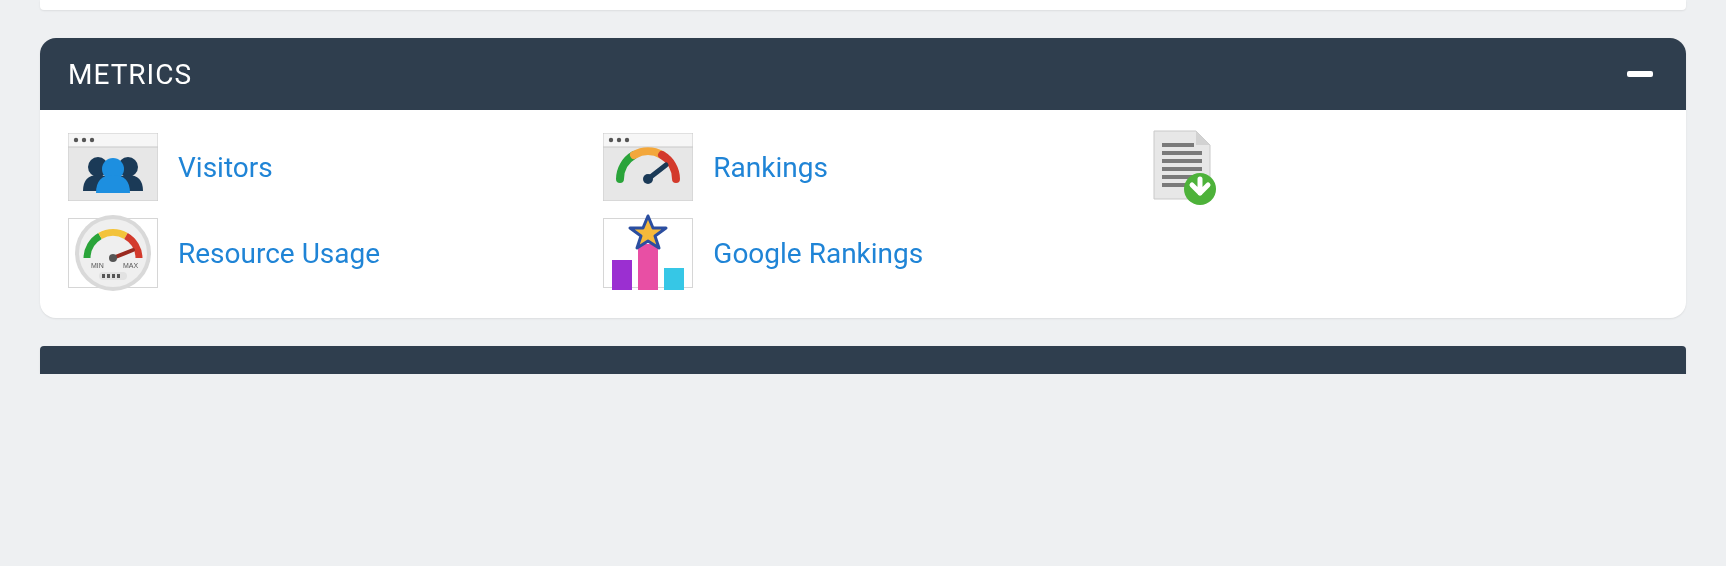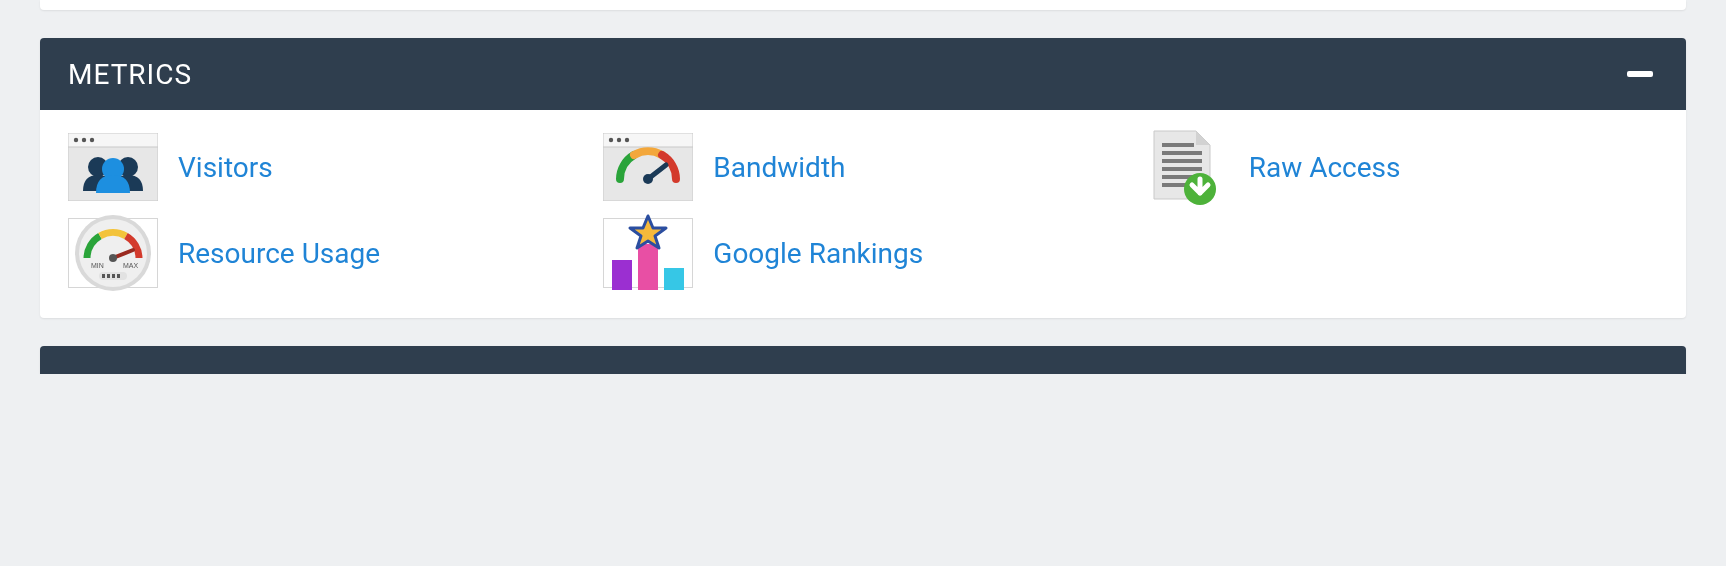--- a/index.html
+++ b/index.html
@@ -7,21 +7,21 @@
       background: #eef0f2;
       font-family: -apple-system, BlinkMacSystemFont, "Segoe UI", Roboto, "Helvetica Neue", Arial, sans-serif;
       padding: 0;
       width: 1726px;
     }
     .page {
       padding: 0 40px;
     }
     .panel {
       background: #fff;
-      border-radius: 4px;
+      border-radius: 16px;
       box-shadow: 0 1px 2px rgba(0,0,0,0.08);
       margin-bottom: 28px;
       overflow: hidden;
     }
     .panel-ghost-top {
       height: 10px;
       border-radius: 0 0 4px 4px;
     }
     .panel-ghost-bottom {
       height: 28px;
@@ -133,40 +133,39 @@
               <circle cx="24" cy="7" r="2.2" fill="#555"></circle>
             <g transform="translate(45,46)">
               <path d="M -28 0 A 28 28 0 0 1 -14 -24" fill="none" stroke="#2aa43a" stroke-width="8" stroke-linecap="round"></path>
               <path d="M -14 -24 A 28 28 0 0 1 14 -24" fill="none" stroke="#f3a73b" stroke-width="8" stroke-linecap="round"></path>
               <path d="M 14 -24 A 28 28 0 0 1 28 0" fill="none" stroke="#d33a2c" stroke-width="8" stroke-linecap="round"></path>
               <circle cx="0" cy="0" r="5" fill="#1b3a57"></circle>
               <line x1="0" y1="0" x2="18" y2="-14" stroke="#1b3a57" stroke-width="5" stroke-linecap="round"></line>
             </g>
           </svg>
         </div>
-        <div class="item-label">Bandwidth</div>
+        <div class="item-label">Rankings</div>
       </div>
 
       <div class="item">
         <div class="item-icon">
           <svg width="76" height="80" viewBox="0 0 76 80">
             <polygon points="8,4 50,4 64,18 64,72 8,72" fill="#e7e7e7" stroke="#c9c9c9"></polygon>
             <polygon points="50,4 64,18 50,18" fill="#d2d2d2"></polygon>
             <line x1="16" y1="18" x2="48" y2="18" stroke="#7a7a7a" stroke-width="4"></line>
             <line x1="16" y1="26" x2="56" y2="26" stroke="#7a7a7a" stroke-width="4"></line>
             <line x1="16" y1="34" x2="56" y2="34" stroke="#7a7a7a" stroke-width="4"></line>
             <line x1="16" y1="42" x2="56" y2="42" stroke="#7a7a7a" stroke-width="4"></line>
             <line x1="16" y1="50" x2="56" y2="50" stroke="#7a7a7a" stroke-width="4"></line>
             <line x1="16" y1="58" x2="44" y2="58" stroke="#7a7a7a" stroke-width="4"></line>
             <circle cx="54" cy="62" r="16" fill="#4db23a"></circle>
             <polygon points="54,52 54,64 46,56 54,52 62,56 54,64 46,56 62,56" fill="none"></polygon>
             <path d="M 54 52 L 54 66 M 46 58 L 54 66 L 62 58" fill="none" stroke="#ffffff" stroke-width="5" stroke-linecap="round" stroke-linejoin="round"></path>
           </svg>
         </div>
-        <div class="item-label">Raw Access</div>
       </div>
 
 
       <div class="item">
         <div class="item-icon bordered">
           <svg width="88" height="86" viewBox="0 0 88 86">
             <circle cx="44" cy="43" r="38" fill="#d9d9d9"></circle>
             <circle cx="44" cy="43" r="34" fill="#efefef"></circle>
             <g transform="translate(44,48)">
               <path d="M -26 0 A 26 26 0 0 1 -13 -22" fill="none" stroke="#2aa43a" stroke-width="7" stroke-linecap="butt"></path>

